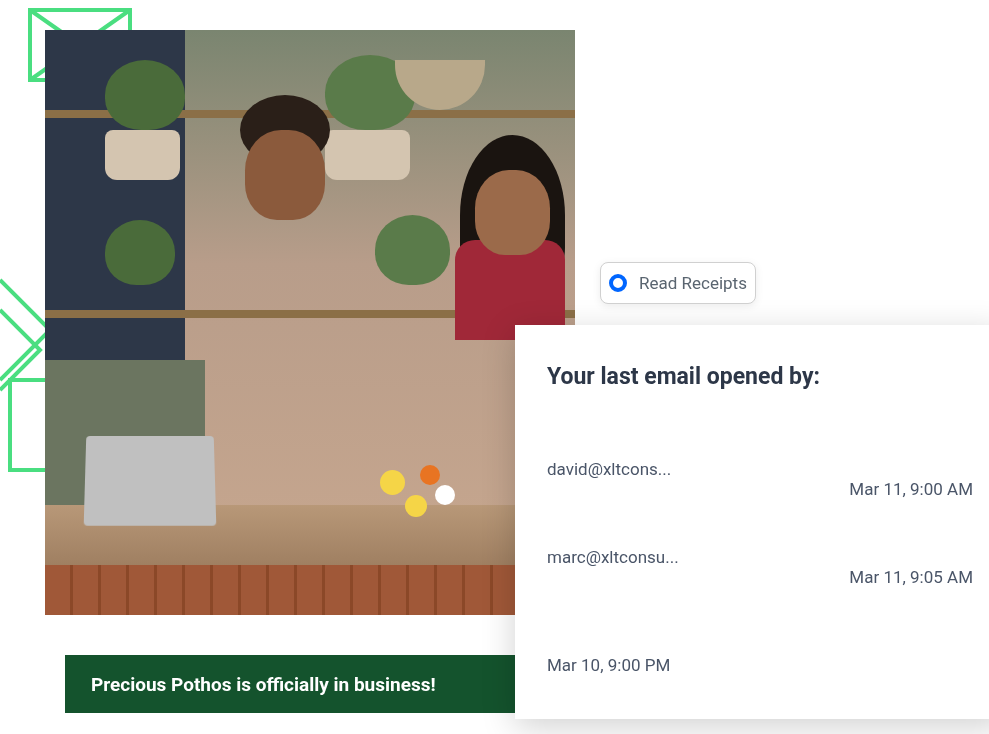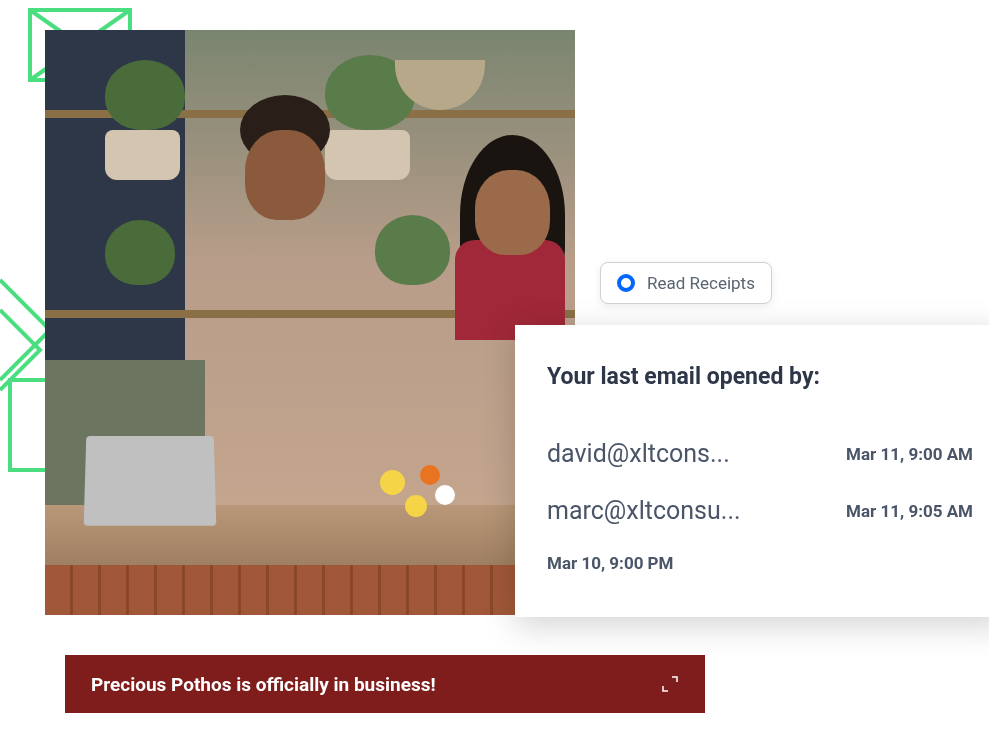--- a/index.html
+++ b/index.html
@@ -177,21 +177,21 @@
     .f3 { width: 20px; height: 20px; background: #e87422; top: 5px; left: 55px; }
     .f4 { width: 20px; height: 20px; background: #fff; top: 25px; left: 70px; }
     
     .badge {
       position: absolute;
       top: 262px;
       left: 600px;
       background: #fff;
       border: 1px solid #d0d0d0;
       border-radius: 8px;
-      padding: 10px 16px;
+      padding: 10px 8px;
       display: flex;
       align-items: center;
       gap: 12px;
       z-index: 3;
       box-shadow: 0 2px 8px rgba(0,0,0,0.08);
     }
     
     .badge-icon {
       width: 18px;
       height: 18px;
@@ -225,38 +225,39 @@
     }
     
     .card-row {
       display: flex;
       justify-content: space-between;
       align-items: center;
       padding: 14px 0;
     }
     
     .card-email {
-      font-size: 25px;
+      font-size: 17px;
       color: #4a5568;
       font-weight: 400;
     }
     
     .card-time {
       font-size: 17px;
       color: #4a5568;
-      font-weight: 700;
+      font-weight: 400;
+      margin-top: 40px;
     }
     
     .banner {
       position: absolute;
       top: 655px;
       left: 65px;
       width: 640px;
       height: 58px;
-      background: #7f1d1d;
+      background: #14532d;
       display: flex;
       align-items: center;
       justify-content: space-between;
       padding: 4px 26px;
       z-index: 1;
     }
     
     .banner-text {
       font-size: 19px;
       font-weight: 700;

